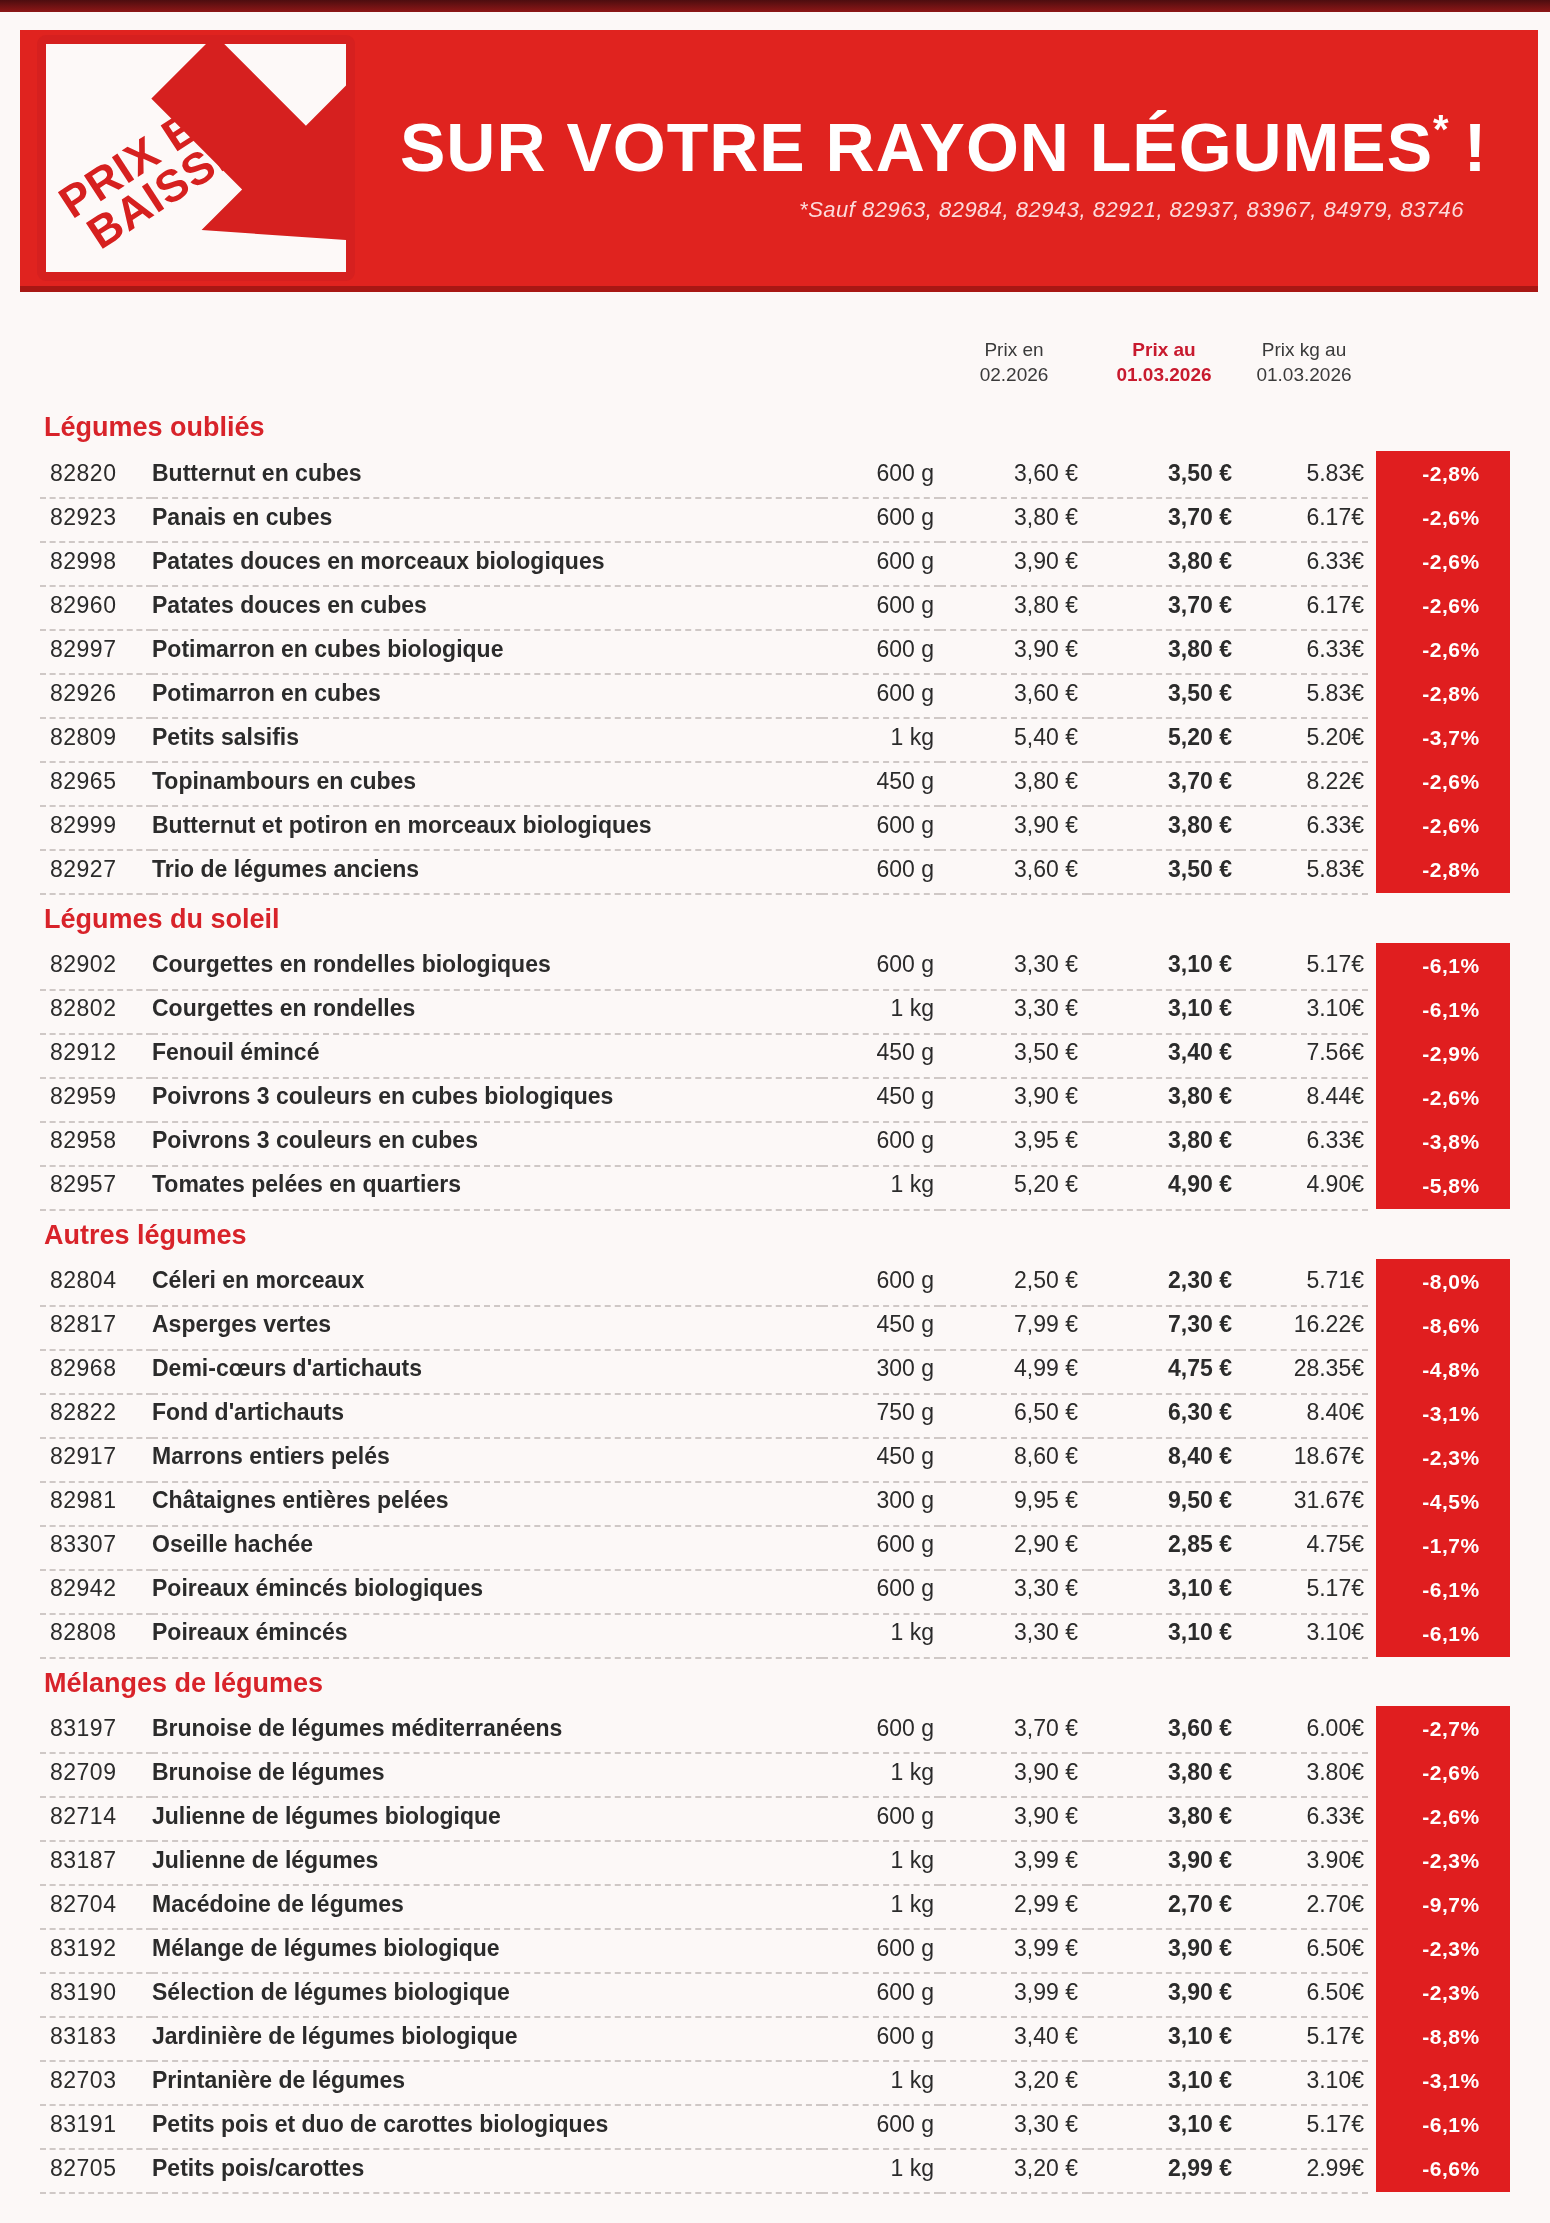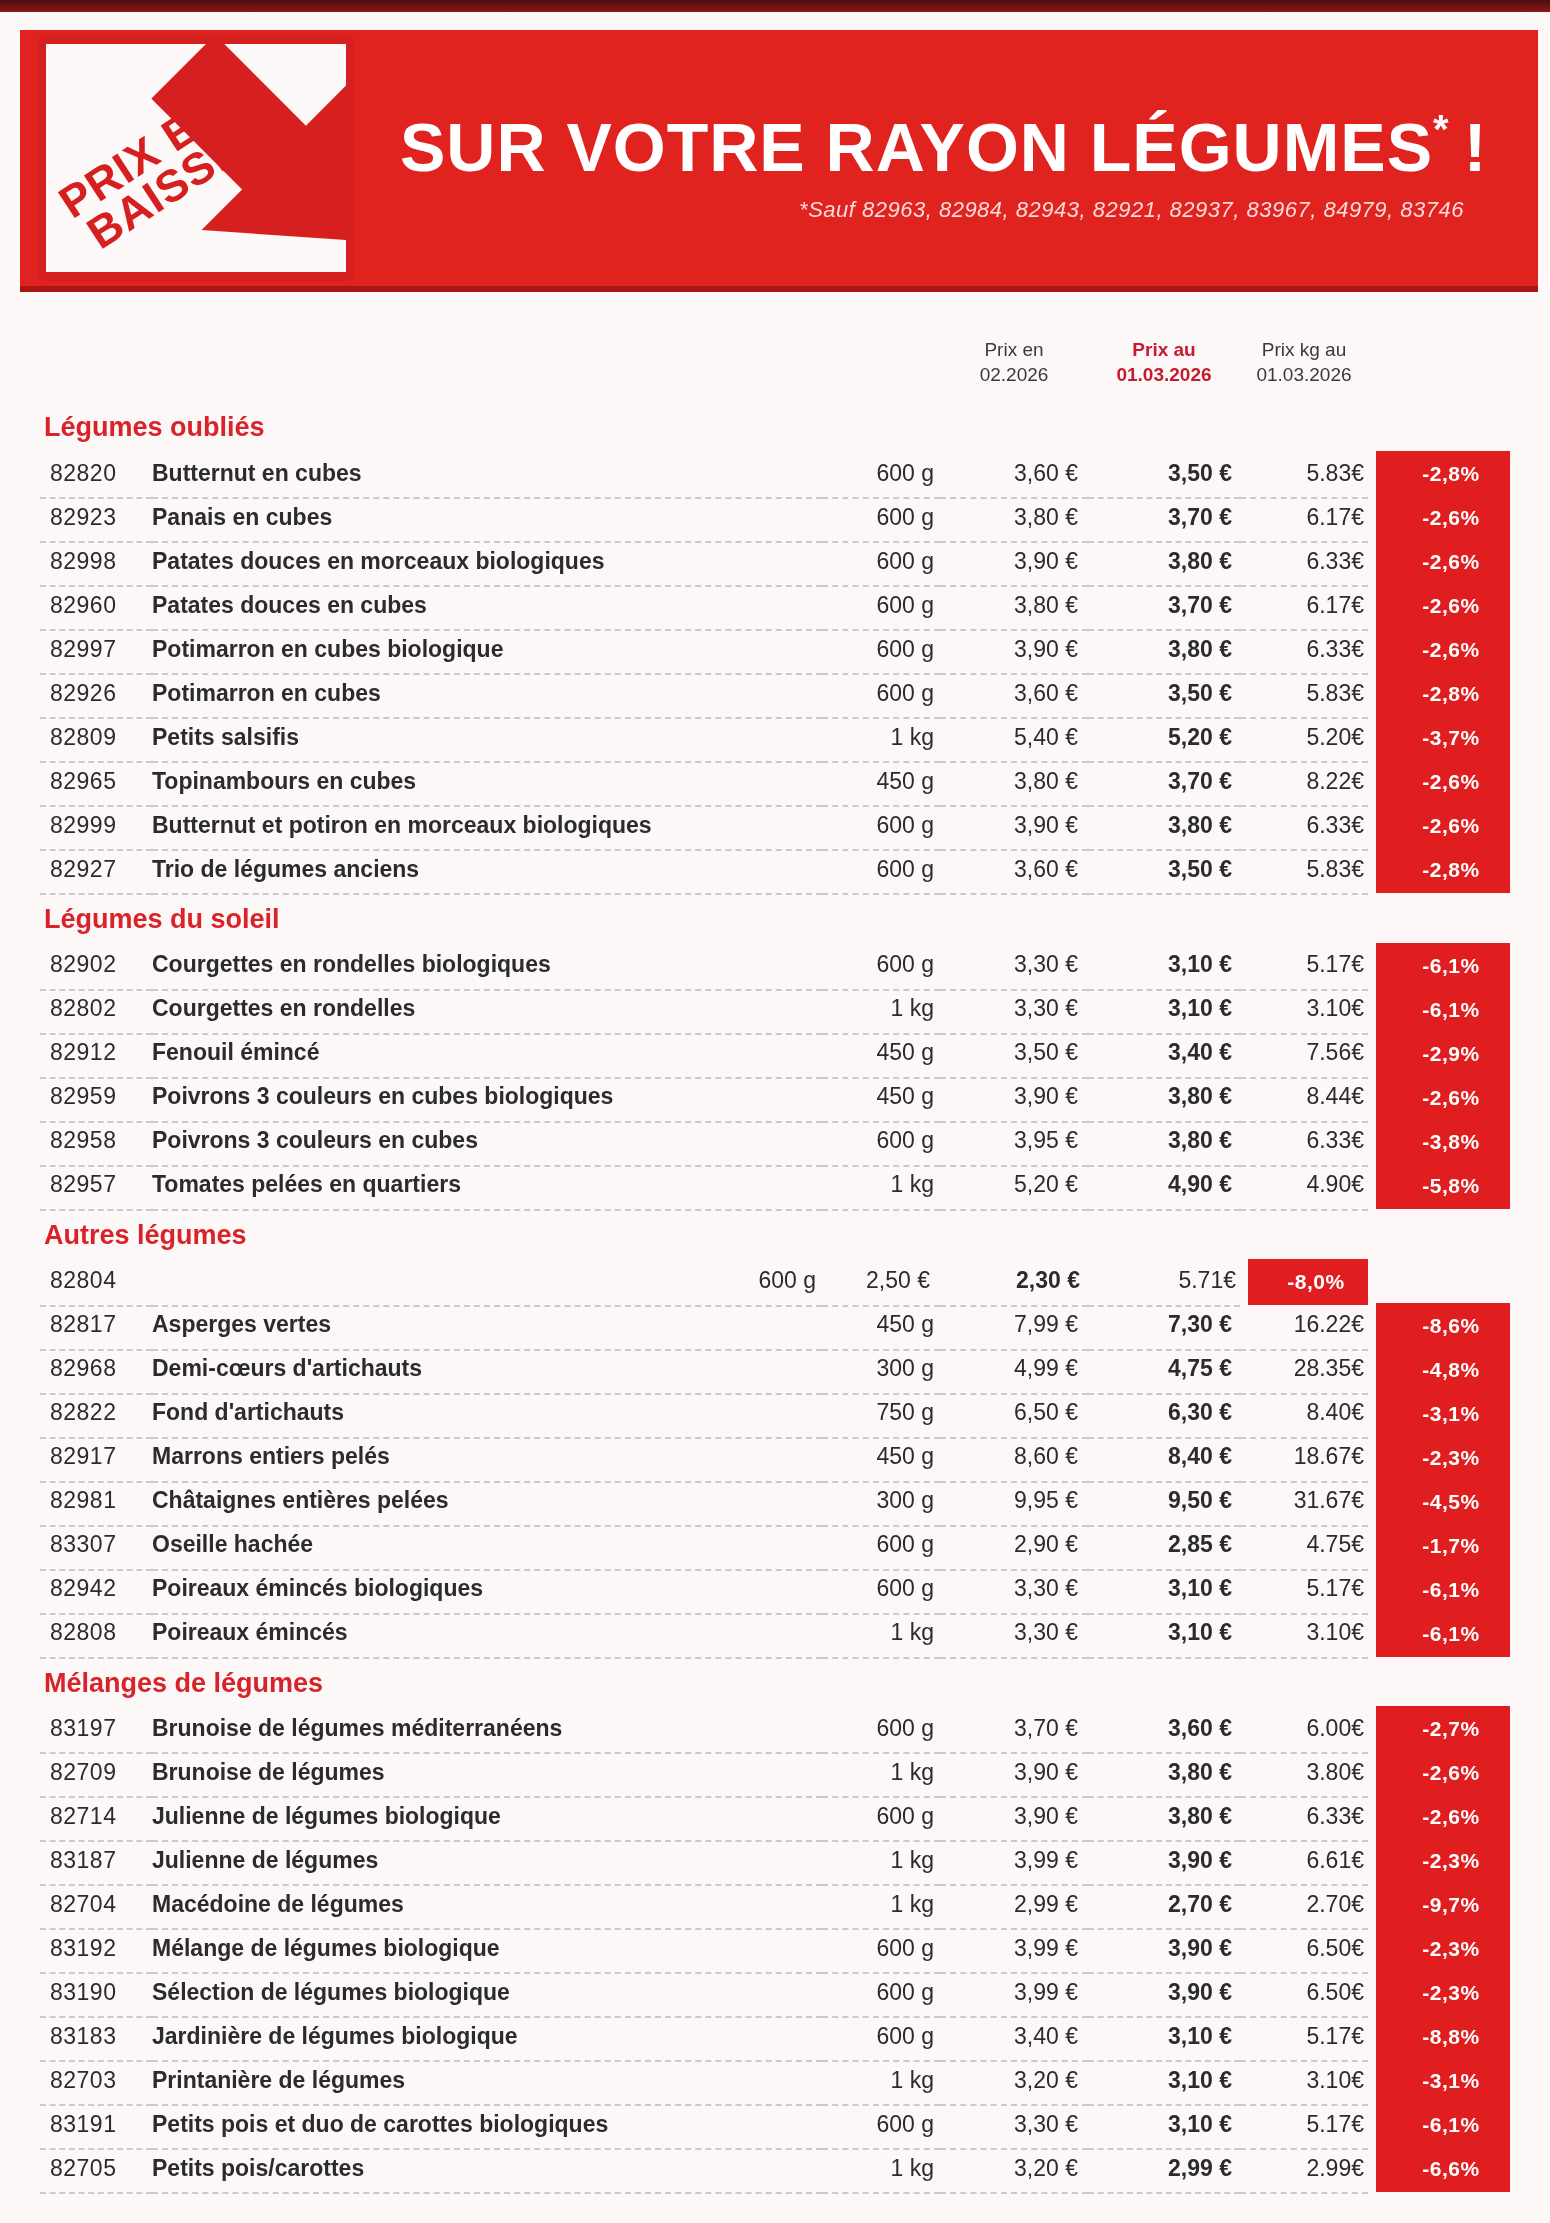--- a/index.html
+++ b/index.html
@@ -387,20 +387,21 @@
     </div>
   </div>
 </div>
   </section>
 
   <section>
     <h2 class="section-title">Autres légumes</h2>
     <div>
   <div class="grid-row row">
     <div class="cell c-code">82804</div>
+    <div class="cell c-name">Céleri en morceaux</div>
     <div class="cell c-weight">600 g</div>
     <div class="cell c-old">2,50 €</div>
     <div class="cell c-new">2,30 €</div>
     <div class="cell c-kg">5.71€</div>
     <div class="cell c-badge">
       <div class="discount-badge">-8,0%</div>
     </div>
   </div>
 
   <div class="grid-row row">
@@ -539,21 +540,21 @@
       <div class="discount-badge">-2,6%</div>
     </div>
   </div>
 
   <div class="grid-row row">
     <div class="cell c-code">83187</div>
     <div class="cell c-name">Julienne de légumes</div>
     <div class="cell c-weight">1 kg</div>
     <div class="cell c-old">3,99 €</div>
     <div class="cell c-new">3,90 €</div>
-    <div class="cell c-kg">6.61€</div>
+    <div class="cell c-kg">3.90€</div>
     <div class="cell c-badge">
       <div class="discount-badge">-2,3%</div>
     </div>
   </div>
 
   <div class="grid-row row">
     <div class="cell c-code">82704</div>
     <div class="cell c-name">Macédoine de légumes</div>
     <div class="cell c-weight">1 kg</div>
     <div class="cell c-old">2,99 €</div>

